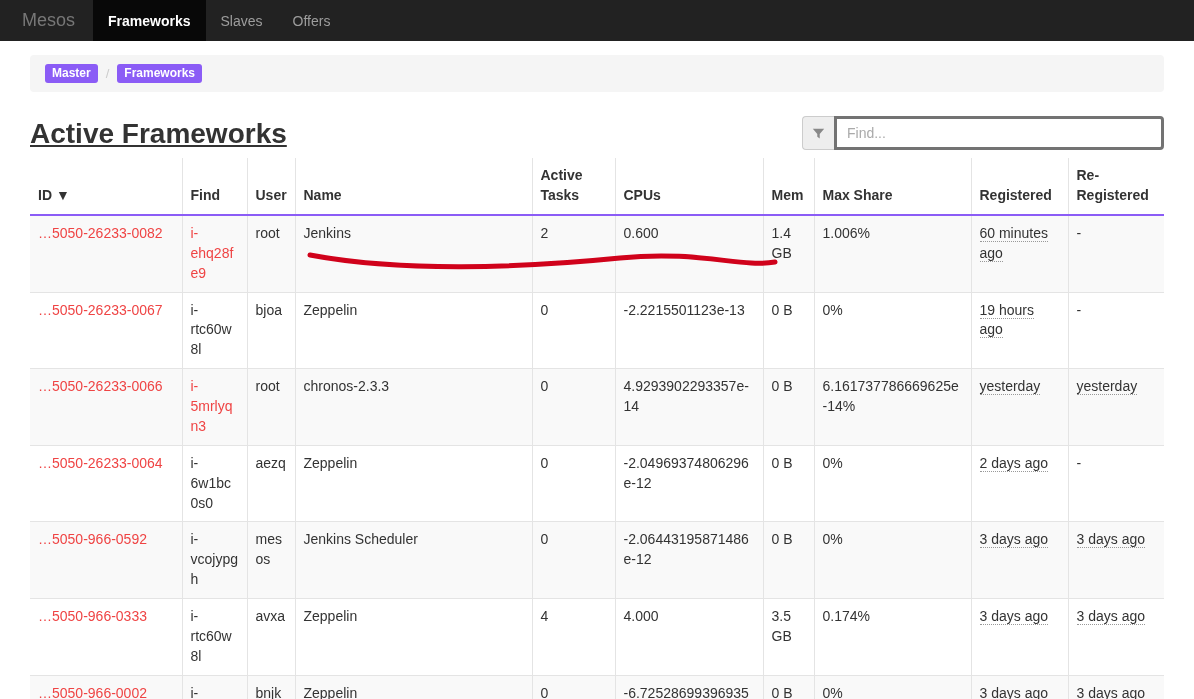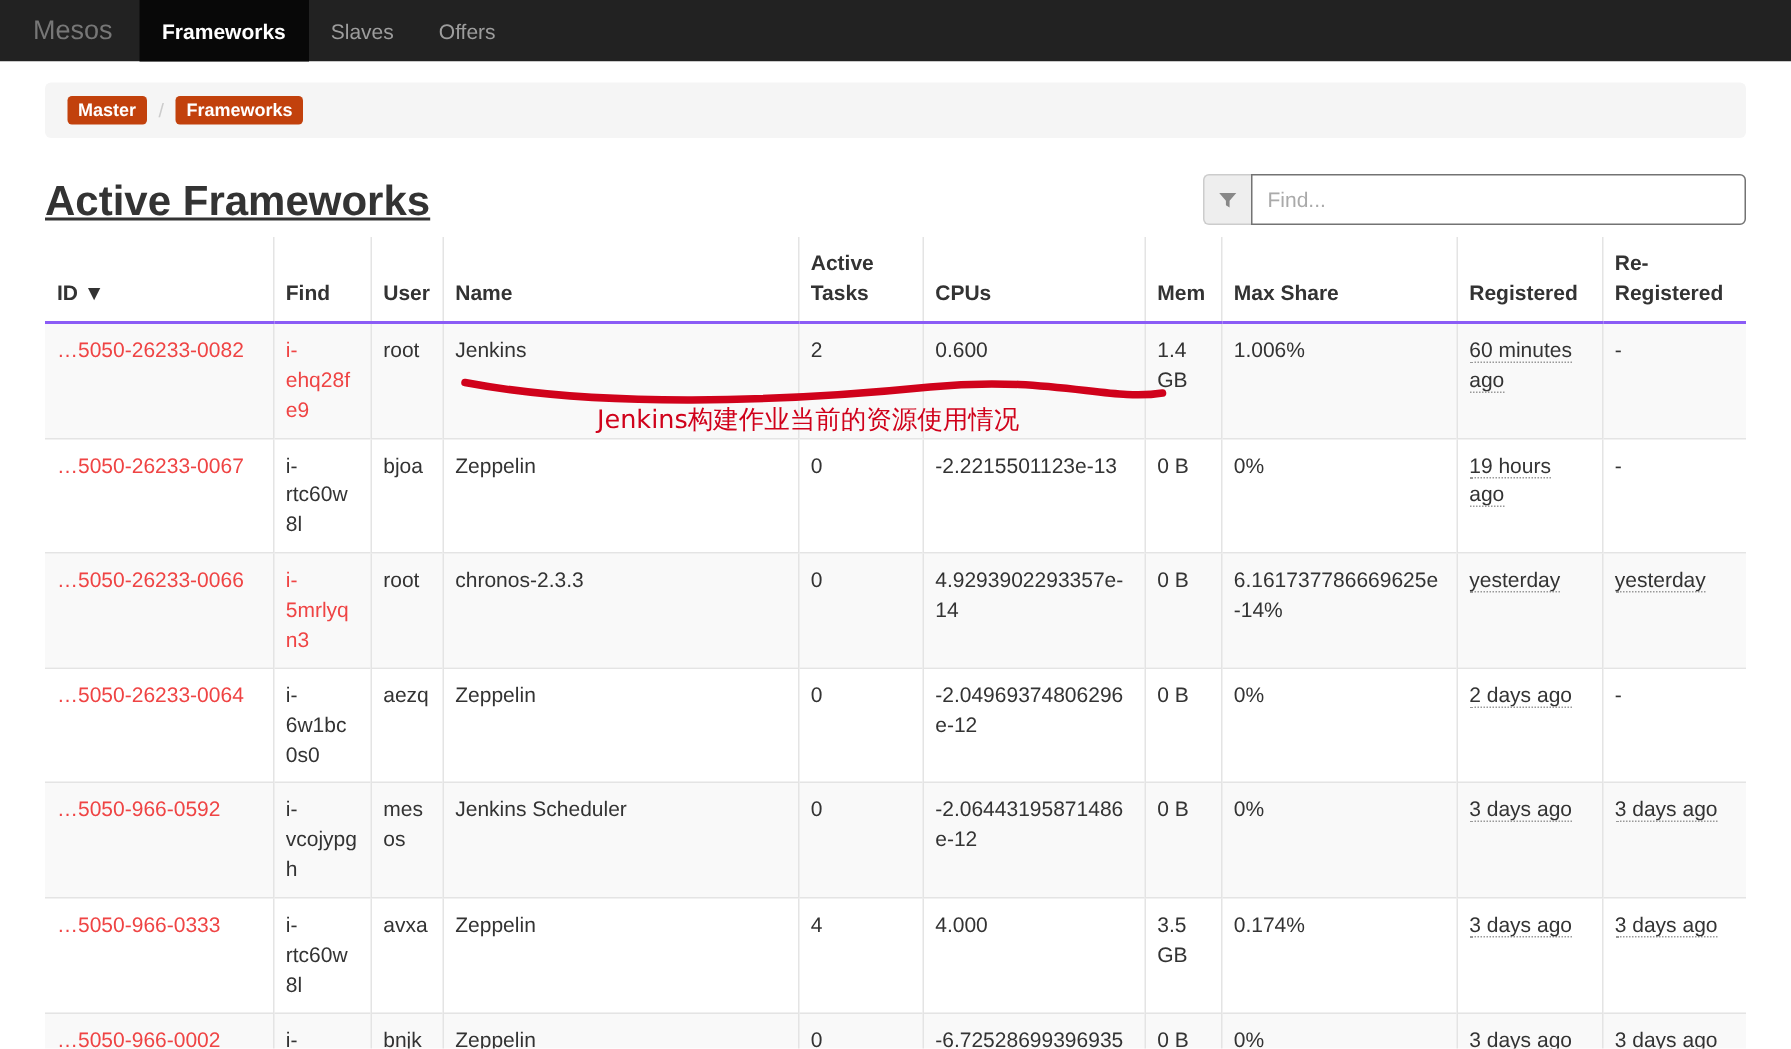--- a/index.html
+++ b/index.html
@@ -29,39 +29,39 @@
     margin-left:auto; display:flex; align-items:center;
     color:#9d9d9d; font-size:14px; padding-right:18px;
   }
   
   .breadcrumb-wrap { padding:14px 30px 0 30px; background:#fff; }
   .breadcrumb {
     background:#f5f5f5; border-radius:4px; padding:9px 15px;
     display:flex; align-items:center; gap:0;
   }
   .crumb {
-    background:#c2410c; color:#fff; font-size:12px; font-weight:700;
+    background:#8b5cf6; color:#fff; font-size:12px; font-weight:700;
     padding:3px 7px; border-radius:3px; text-decoration:none;
     line-height:1.1;
   }
   .crumb-sep { color:#ccc; padding:0 8px; font-size:13px; }
   
   .page-head {
     display:flex; align-items:flex-end; justify-content:space-between;
     padding:24px 30px 8px 30px;
   }
   .page-title { font-size:28px; font-weight:700; color:#333; margin:0;text-decoration:underline; }
   .filter-group { display:flex; width:362px; height:34px; }
   .filter-addon {
     width:32px; background:#eee; border:1px solid #ccc; border-right:none;
     border-radius:4px 0 0 4px; display:flex; align-items:center;
     justify-content:center; color:#888;
   }
   .filter-input {
-    flex:1; border:1px solid #737373; border-radius:0 4px 4px 0;
+    flex:1; border:3px solid #737373; border-radius:0 4px 4px 0;
     padding:6px 10px; font-size:14px; color:#555; outline:none;
     font-family:"Liberation Sans", sans-serif; background:#fff;
   }
   .filter-input::placeholder { color:#aaa; }
   
   .table-wrap { padding:0 30px; }
   table { border-collapse:collapse; width:1134px; table-layout:fixed; }
   th {
     vertical-align:bottom; text-align:left; font-weight:700;
     font-size:14px; color:#333; padding:8px;
@@ -251,14 +251,13 @@
           <td><span class="tstamp">3 days ago</span></td>
         </tr>
       </tbody>
   </table>
 </div>
 
 <div class="annot-layer">
   <svg width="1194" height="699" aria-hidden="true">
     <path d="M310,255 C400,272 520,268 620,258 C700,250 740,268 775,262" stroke="#d0021b" stroke-width="5" fill="none" stroke-linecap="round"></path>
   </svg>
-  <div class="annot-text">Jenkins构建作业当前的资源使用情况</div>
 </div>
 
 </body></html>

